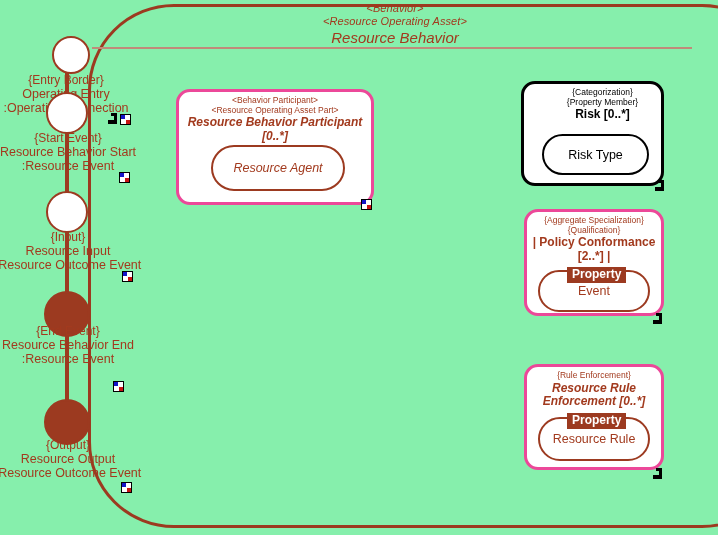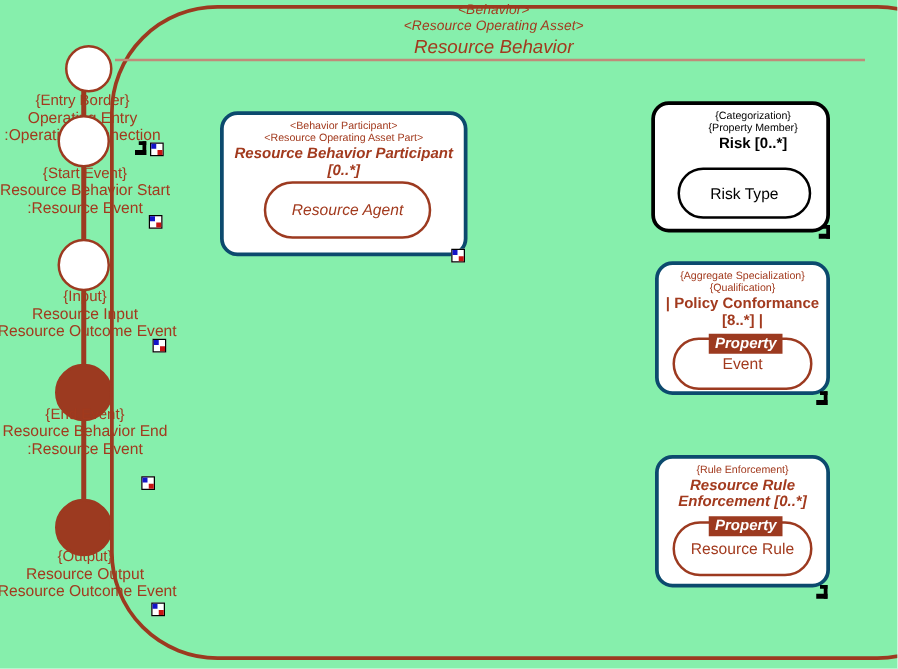--- a/index.html
+++ b/index.html
@@ -93,21 +93,21 @@
   }
   .node-label .ln {
     display: block;
   }
 
   
   .part-box {
     position: absolute;
     box-sizing: border-box;
     background: #ffffff;
-    border: 3px solid #0c4a6e;
+    border: 3px solid #ec4899;
     border-radius: 14px;
   }
   .part-box.black {
     border-color: #000000;
     border-width: 3px;
     padding-left: 20px;
   }
   .part-title {
     text-align: center;
     color: #a23a1e;
@@ -151,21 +151,20 @@
 
   .property-tag {
     position: absolute;
     background: #9c3a20;
     color: #ffffff;
     font-size: 12px;
     font-weight: bold;
     padding: 0px 5px 1px 5px;
     line-height: 1.28;
     white-space: nowrap;
-    font-style: italic;
   }
 
   
   .marker-sq {
     position: absolute;
     width: 11px;
     height: 11px;
     border: 1.5px solid #000000;
     background: #ffffff;
     box-sizing: border-box;
@@ -268,21 +267,21 @@
     </div>
     <div class="inner-stadium black" style="left:18px;top:50px;width:107px;height:41px;">
       <span class="inner-label">Risk Type</span>
     </div>
   </div>
 
   <div class="part-box" style="left:524px;top:209px;width:140px;height:107px;">
     <div class="part-title">
       <span class="stereo">{Aggregate Specialization}</span>
       <span class="stereo">{Qualification}</span>
-      <span class="name upright">| Policy Conformance [8..*] |</span>
+      <span class="name upright">| Policy Conformance [2..*] |</span>
     </div>
     <div class="inner-stadium" style="left:11px;top:58px;width:112px;height:42px;">
       <span class="inner-label upright">Event</span>
     </div>
     <div class="property-tag" style="left:40px;top:55px;">Property</div>
   </div>
 
   <div class="part-box" style="left:524px;top:364px;width:140px;height:106px;">
     <div class="part-title">
       <span class="stereo">{Rule Enforcement}</span>

